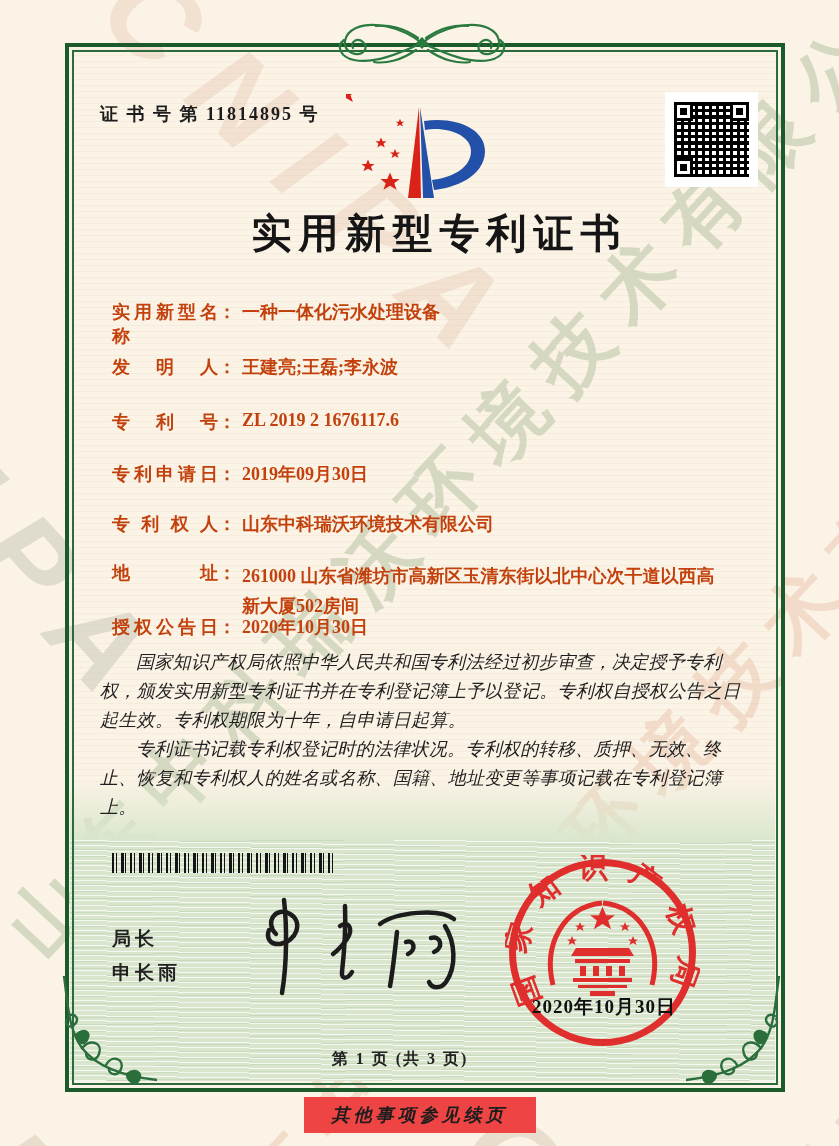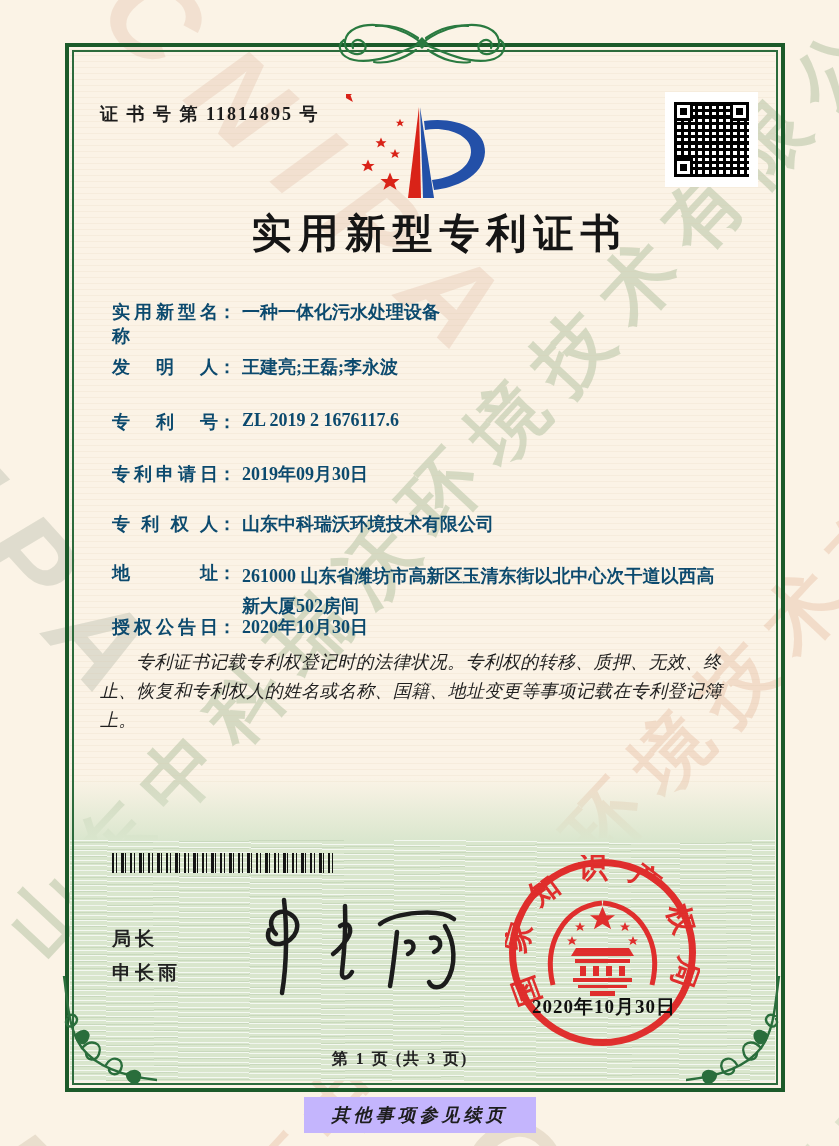--- a/index.html
+++ b/index.html
@@ -34,41 +34,41 @@
   .qr-pad{left:665px;top:92px;width:93px;height:95px;background:#fff;}
   .qr-code{position:absolute;left:9px;top:10px;width:75px;height:75px;
      background-image:repeating-linear-gradient(0deg,#000 0 3px,rgba(0,0,0,0) 3px 6.5px),
                       repeating-linear-gradient(90deg,#000 0 3px,#fff 3px 7px);}
   .qr-f{position:absolute;width:13px;height:13px;border:3px solid #000;background:#fff;}
   .qr-f span{position:absolute;left:3px;top:3px;width:7px;height:7px;background:#000;display:block;}
   .qr-tl{left:0;top:0;} .qr-tr{right:0;top:0;} .qr-bl{left:0;bottom:0;}
   .title{left:65px;top:206px;width:749px;text-align:center;font-size:40px;font-weight:700;
      letter-spacing:7px;color:#151515;}
   
-  .frow{position:absolute;left:112px;font-size:18px;font-weight:600;color:#0c4a6e;}
+  .frow{position:absolute;left:112px;font-size:18px;font-weight:600;color:#c2410c;}
   .flabel{display:inline-block;width:106px;text-align:justify;text-align-last:justify;vertical-align:top;}
   .fcolon{vertical-align:top;}
   .fvalue{margin-left:6px;vertical-align:top;}
   .fvalue-wrap{display:inline-block;width:482px;line-height:30px;}
   .grant-no{position:absolute;left:418px;top:0;}
   
   .legal{left:100px;top:648px;width:645px;font-size:18px;font-style:italic;font-weight:500;
      color:#1f1f1f;line-height:29px;letter-spacing:.3px;}
   .legal p{margin:0;text-indent:36px;}
   
   .barcode{left:112px;top:853px;width:222px;height:20px;
      background-image:repeating-linear-gradient(90deg,#141414 0 2px,rgba(0,0,0,0) 2px 4px,#141414 4px 5px,rgba(0,0,0,0) 5px 9px,#141414 9px 12px,rgba(0,0,0,0) 12px 13px,#141414 13px 14px,rgba(0,0,0,0) 14px 18px);}
   .director{left:112px;font-family:"Liberation Sans",sans-serif;font-weight:700;font-size:19px;color:#222;letter-spacing:4px;}
   .dir-title{top:926px;} .dir-name{top:960px;}
   .signature{left:248px;top:896px;}
   .seal{left:505px;top:855px;}
   .seal-date{left:524px;top:994px;width:160px;text-align:center;font-size:19px;font-weight:700;
      color:#101010;letter-spacing:1px;}
   .page-no{left:65px;top:1049px;width:670px;text-align:center;font-size:16px;font-weight:600;color:#222;letter-spacing:2px;}
-  .cont-note{left:50%;top:1097px;transform:translateX(-50%);background:#c4b5fd;padding:6px 28px;
+  .cont-note{left:50%;top:1097px;transform:translateX(-50%);background:#ef4444;padding:6px 28px;
      font-size:18px;font-weight:700;font-style:italic;color:#1d1d1d;letter-spacing:4px;white-space:nowrap;}
   .flourish-br{transform:scaleX(-1);}
 </style>
 </head>
 <body>
 
 <div>
   <div class="wm wm-cn wm-green" style="left:-14px;top:908px;transform:rotate(-47deg);">山东中科瑞沃环境技术有限公司</div>
   <div class="wm wm-cn wm-pink" style="left:150px;top:1238px;transform:rotate(-47deg);">山东中科瑞沃环境技术有限公司</div>
   <div class="wm wm-cn wm-green2" style="left:560px;top:1390px;transform:rotate(-47deg);">山东中科瑞沃环境技术有限公司</div>
@@ -172,20 +172,21 @@
   <span class="flabel">专利权人</span><span class="fcolon">：</span><span class="fvalue">山东中科瑞沃环境技术有限公司</span>
 </div>
 <div class="frow" style="top:561px">
   <span class="flabel">地址</span><span class="fcolon">：</span><span class="fvalue fvalue-wrap">261000 山东省潍坊市高新区玉清东街以北中心次干道以西高新大厦502房间</span>
 </div>
 <div class="frow" style="top:615px;width:648px">
   <span class="flabel">授权公告日</span><span class="fcolon">：</span><span class="fvalue">2020年10月30日</span>
 </div>
 
 <div class="abs legal">
+  <p>国家知识产权局依照中华人民共和国专利法经过初步审查，决定授予专利权，颁发实用新型专利证书并在专利登记簿上予以登记。专利权自授权公告之日起生效。专利权期限为十年，自申请日起算。</p>
   <p>专利证书记载专利权登记时的法律状况。专利权的转移、质押、无效、终止、恢复和专利权人的姓名或名称、国籍、地址变更等事项记载在专利登记簿上。</p>
 </div>
 
 <div class="abs barcode"></div>
 
 <div class="abs director dir-title">局长</div>
 <div class="abs director dir-name">申长雨</div>
 
 <svg class="abs signature" width="210" height="102" viewBox="0 0 210 102">
   <g stroke="#1c1c1c" stroke-width="4.5" fill="none" stroke-linecap="round" stroke-linejoin="round">

